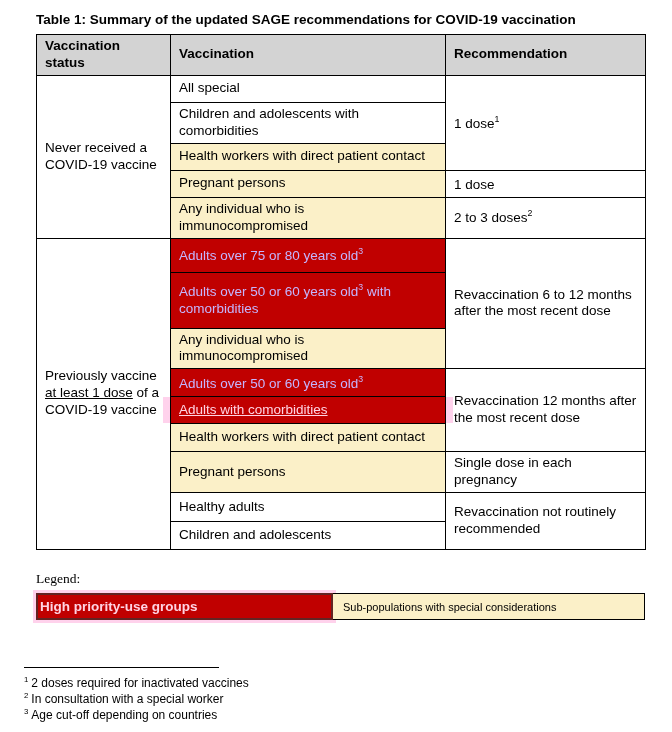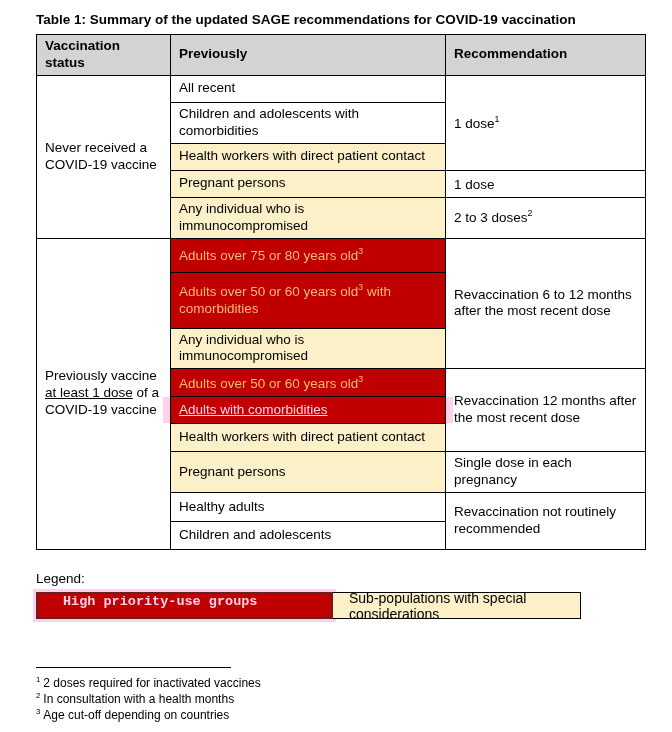--- a/index.html
+++ b/index.html
@@ -31,21 +31,21 @@
   }
   col.c-status { width: 134px; }
   col.c-pop    { width: 275px; }
   col.c-rec    { width: 200px; }
 
   tr.hdr th { background: var(--header-gray, #d3d3d3); font-weight: bold; height: 30px; }
 
   td.cream { background: var(--cream, #fbf0c8); margin-left: 24px; }
   td.red {
     background: var(--red, #c00000);
-    color: #fdba74;
+    color: #c4b5fd;
     font-weight: bold;
     border-top-color: #7a1414;
     border-bottom-color: #7a1414;
   }
   td.red-hl {
     color: var(--pink-text, #ffd3e3);
     position: relative;
     text-decoration: underline;
   }
   td.red-hl::before, td.red-hl::after {
@@ -54,71 +54,70 @@
     top: 0; bottom: 0;
     width: 7px;
     background: var(--pink, #ffd2ec);
   }
   td.red-hl::before { left: -8px; }
   td.red-hl::after  { right: -8px; }
 
   span.u { text-decoration: underline; }
   sup { font-size: 0.65em; }
 
-  .legend-label { font-size: 13.5px; margin-top: 21px; margin-bottom: 6px; }
+  .legend-label { font-size: 13.5px; margin-top: 21px; margin-bottom: 6px; font-family: Liberation Serif, serif; }
   .legend-bar { display: flex; width: 609px; height: 27px; }
   .legend-red {
     width: 297px;
     background: var(--red, #c00000);
     border: 2px solid var(--dark-maroon, #622423);
     box-shadow: 0 0 0 3px var(--pink, #ffd2ec);
     color: var(--pink-text, #ffd3e3);
     font-weight: bold;
     font-size: 13.5px;
-    display: flex; 
-    padding-left: 25px;
-    font-family: Liberation Mono, monospace;
+    display: flex; align-items: center;
+    padding-left: 2px;
   }
   .legend-cream {
-    width: 248px;
+    width: 312px;
     background: var(--cream, #fbf0c8);
     border: 1px solid #000;
     border-left: none;
-    font-size: 14px;
+    font-size: 11px;
     display: flex; align-items: center;
-    padding-left: 16px;
+    padding-left: 10px;
   }
 
-  .footnotes { position: absolute; left: 36px; top: 667px; font-size: 12px; line-height: 1.23; }
+  .footnotes { position: absolute; left: 24px; top: 667px; font-size: 12px; line-height: 1.23; }
   .fn-sep { width: 195px; border-top: 1px solid #000; margin-bottom: 7px; }
   .fn-line sup { margin-right: 3px; }
 </style>
 </head>
 <body>
 
 <div class="page">
 
   <div class="doc-title">Table 1: Summary of the updated SAGE recommendations for COVID-19 vaccination</div>
 
   <table class="sage">
     <colgroup>
       <col class="c-status">
         <col class="c-pop">
         <col class="c-rec">
     </colgroup>
     <tbody>
       <tr class="hdr">
         <th>Vaccination status</th>
-        <th>Previously</th>
+        <th>Vaccination</th>
         <th>Recommendation</th>
       </tr>
 
       <tr style="height:27px">
         <td rowspan="5"><span>Never received a COVID-19 vaccine</span></td>
-        <td><span>All recent</span></td>
+        <td><span>All special</span></td>
         <td rowspan="3"><span>1 dose</span><sup>1</sup></td>
       </tr>
       <tr style="height:41px">
         <td><span>Children and adolescents with comorbidities</span></td>
       </tr>
       <tr style="height:27px">
         <td class="cream"><span>Health workers with direct patient contact</span></td>
       </tr>
       <tr style="height:27px">
         <td class="cream"><span>Pregnant persons</span></td>
@@ -170,17 +169,17 @@
       <span>High priority-use groups</span>
     </div>
     <div class="legend-cream">
       <span>Sub-populations with special considerations</span>
     </div>
   </div>
 
   <div class="footnotes">
     <div class="fn-sep"></div>
     <div class="fn-line"><sup>1</sup><span>2 doses required for inactivated vaccines</span></div>
-    <div class="fn-line"><sup>2</sup><span>In consultation with a health months</span></div>
+    <div class="fn-line"><sup>2</sup><span>In consultation with a special worker</span></div>
     <div class="fn-line"><sup>3</sup><span>Age cut-off depending on countries</span></div>
   </div>
 
 </div>
 
 </body></html>

